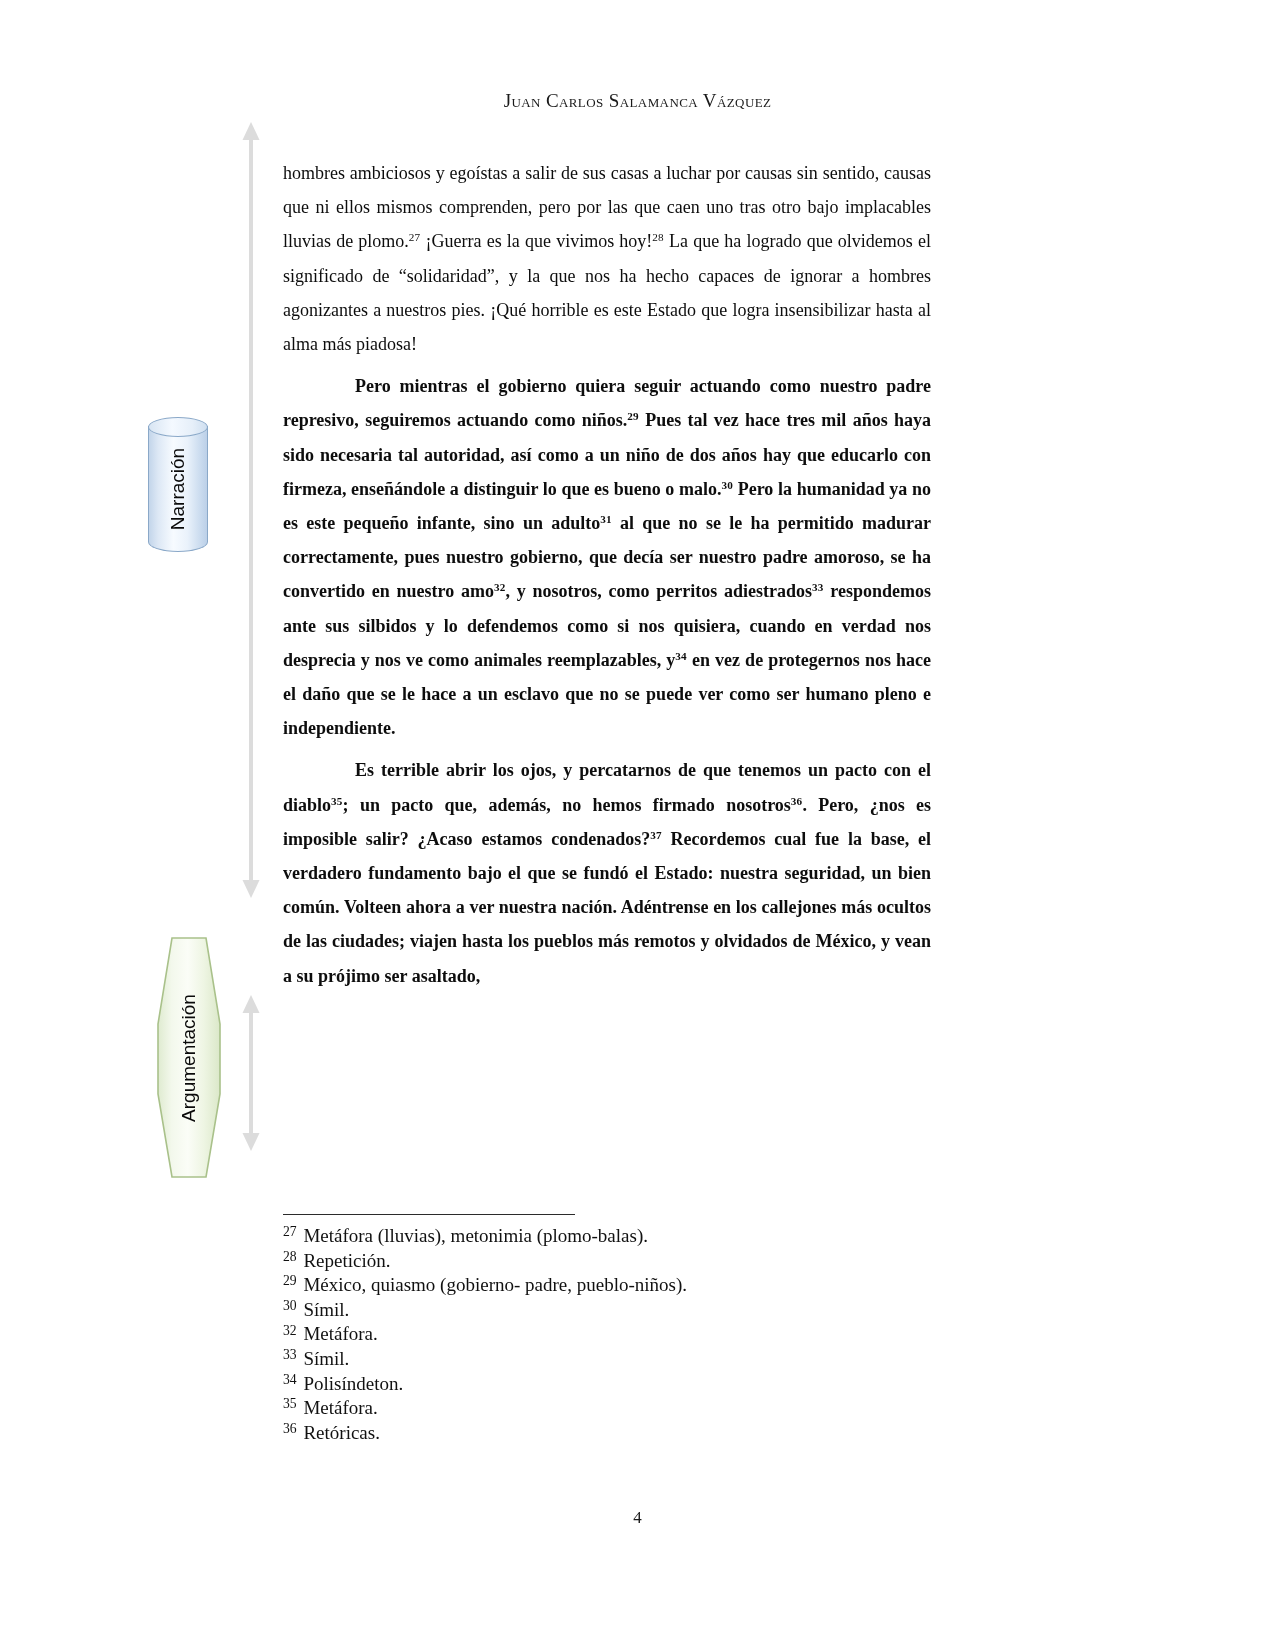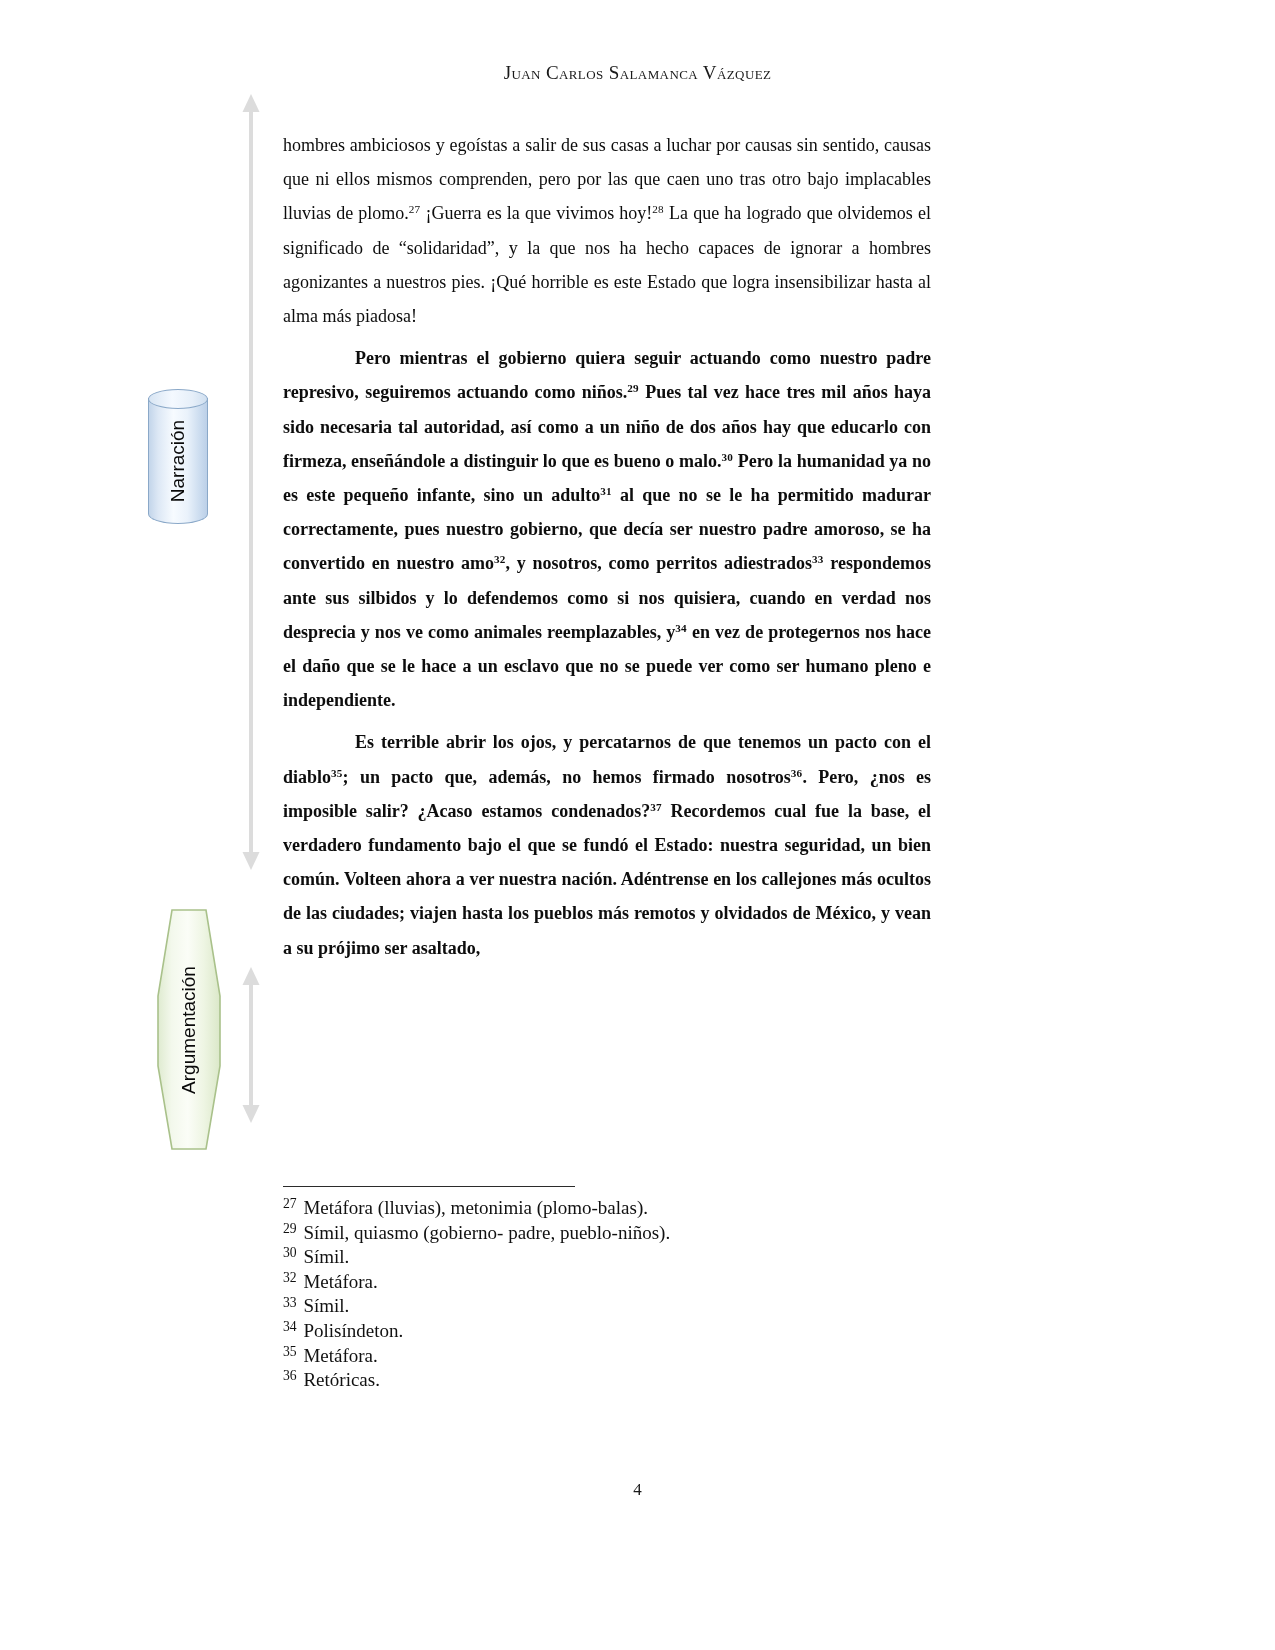--- a/index.html
+++ b/index.html
@@ -14,20 +14,21 @@
     font-family: "Liberation Serif", "DejaVu Serif", serif;
     color: #000000;
     overflow: hidden;
   }
 
   .page {
     position: absolute;
     inset: 0;
     width: 1275px;
     height: 1350px;
+    margin-top: 28px;
   }
 
   
   .running-head {
     position: absolute;
     top: 62px;
     left: 0;
     width: 1275px;
     text-align: center;
     font-family: "Liberation Serif", "DejaVu Serif", serif;
@@ -251,21 +252,22 @@
   <div class="text-column">
     <p class="para" id="para-1">hombres ambiciosos y egoístas a salir de sus casas a luchar por causas sin sentido, causas que ni ellos mismos comprenden, pero por las que caen uno tras otro bajo implacables lluvias de plomo.<span class="fn">27</span> ¡Guerra es la que vivimos hoy!<span class="fn">28</span> La que ha logrado que olvidemos el significado de “solidaridad”, y la que nos ha hecho capaces de ignorar a hombres agonizantes a nuestros pies. ¡Qué horrible es este Estado que logra insensibilizar hasta al alma más piadosa!</p>
     <p class="para indent" id="para-2">Pero mientras el gobierno quiera seguir actuando como nuestro padre represivo, seguiremos actuando como niños.<span class="fn">29</span> Pues tal vez hace tres mil años haya sido necesaria tal autoridad, así como a un niño de dos años hay que educarlo con firmeza, enseñándole a distinguir lo que es bueno o malo.<span class="fn">30</span> Pero la humanidad ya no es este pequeño infante, sino un adulto<span class="fn">31</span> al que no se le ha permitido madurar correctamente, pues nuestro gobierno, que decía ser nuestro padre amoroso, se ha convertido en nuestro amo<span class="fn">32</span>, y nosotros, como perritos adiestrados<span class="fn">33</span> respondemos ante sus silbidos y lo defendemos como si nos quisiera, cuando en verdad nos desprecia y nos ve como animales reemplazables, y<span class="fn">34</span> en vez de protegernos nos hace el daño que se le hace a un esclavo que no se puede ver como ser humano pleno e independiente.</p>
     <p class="para indent" id="para-3">Es terrible abrir los ojos, y percatarnos de que tenemos un pacto con el diablo<span class="fn">35</span>; un pacto que, además, no hemos firmado nosotros<span class="fn">36</span>. Pero, ¿nos es imposible salir? ¿Acaso estamos condenados?<span class="fn">37</span> Recordemos cual fue la base, el verdadero fundamento bajo el que se fundó el Estado: nuestra seguridad, un bien común. Volteen ahora a ver nuestra nación. Adéntrense en los callejones más ocultos de las ciudades; viajen hasta los pueblos más remotos y olvidados de México, y vean a su prójimo ser asaltado,</p>
   </div>
 
   <div class="footnote-block">
     <div class="footnote-rule"></div>
     <div id="footnote-list">
         <p class="footnote"><span class="fnum">27</span> <span>Metáfora (lluvias), metonimia (plomo-balas).</span></p>
-        <p class="footnote"><span class="fnum">29</span> <span>Símil, quiasmo (gobierno- padre, pueblo-niños).</span></p>
+        <p class="footnote"><span class="fnum">28</span> <span>Repetición.</span></p>
+        <p class="footnote"><span class="fnum">29</span> <span>México, quiasmo (gobierno- padre, pueblo-niños).</span></p>
         <p class="footnote"><span class="fnum">30</span> <span>Símil.</span></p>
         <p class="footnote"><span class="fnum">32</span> <span>Metáfora.</span></p>
         <p class="footnote"><span class="fnum">33</span> <span>Símil.</span></p>
         <p class="footnote"><span class="fnum">34</span> <span>Polisíndeton.</span></p>
         <p class="footnote"><span class="fnum">35</span> <span>Metáfora.</span></p>
         <p class="footnote"><span class="fnum">36</span> <span>Retóricas.</span></p>
       </div>
   </div>
 
   <div class="page-number">4</div>

